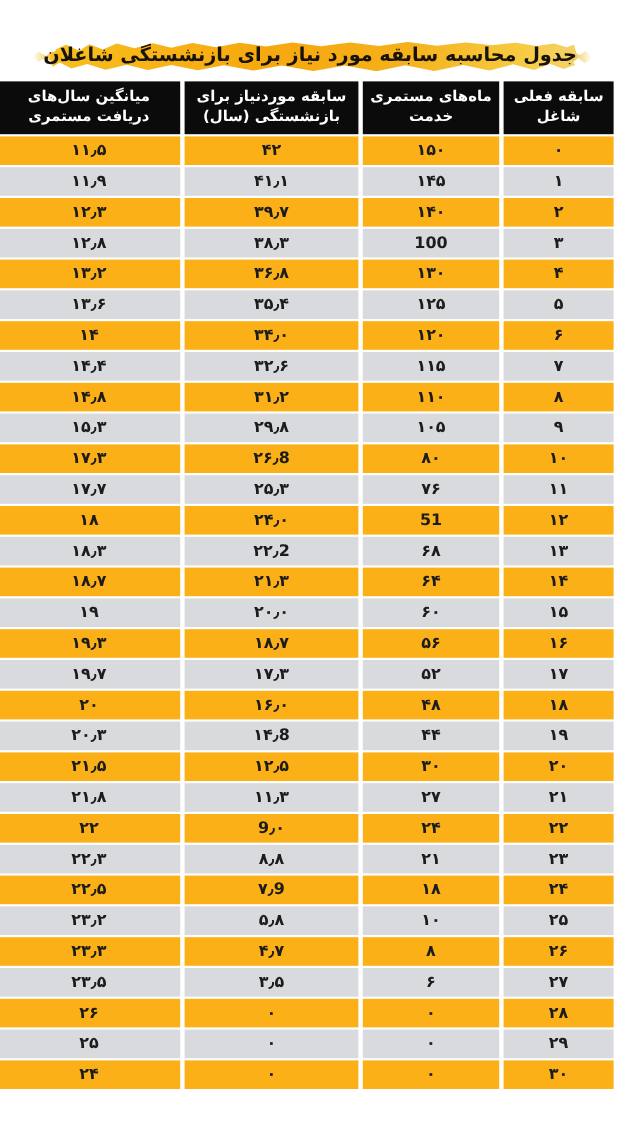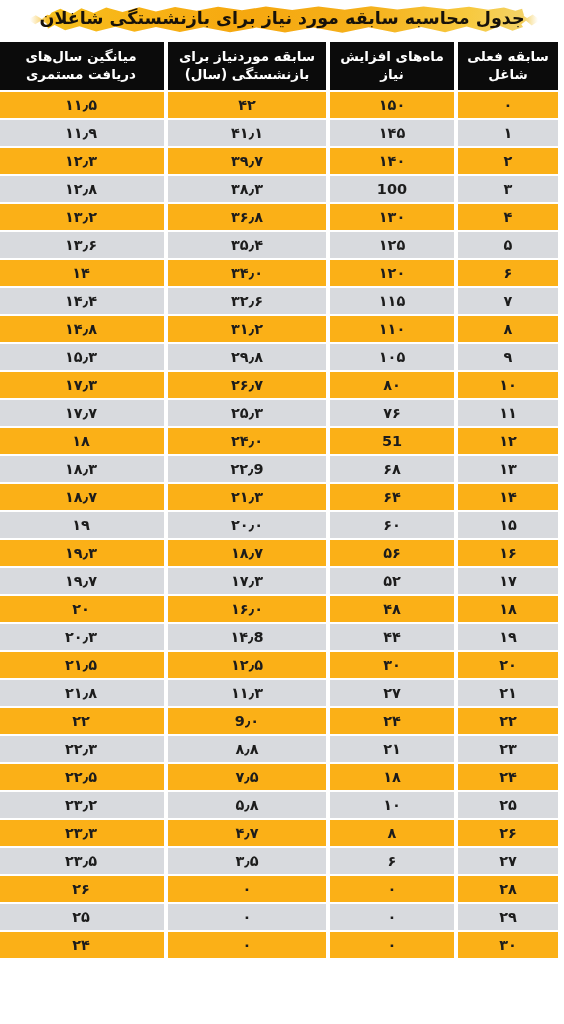--- a/index.html
+++ b/index.html
@@ -18,20 +18,21 @@
 
   
   #title-banner {
     position: relative;
     width: 564px;
     height: 40px;
     display: flex;
     align-items: center;
     justify-content: center;
     overflow: hidden;
+    margin-top: 32px;
   }
   .brush {
     position: absolute;
     top: 6px;
     left: 46px;
     width: 478px;
     height: 27px;
     background: linear-gradient(100deg,
         #f5c11e 0%,
         #f8b417 18%,
@@ -142,21 +143,21 @@
 <table id="retirement-table">
   <colgroup>
     <col class="c-current">
     <col class="c-months">
     <col class="c-required">
     <col class="c-average">
   </colgroup>
   <thead>
     <tr>
       <th>سابقه فعلی شاغل</th>
-      <th>ماه‌های افزایش نیاز</th>
+      <th>ماه‌های مستمری خدمت</th>
       <th>سابقه موردنیاز برای بازنشستگی (سال)</th>
       <th>میانگین سال‌های دریافت مستمری</th>
     </tr>
   </thead>
   <tbody id="table-body">
       <tr class="row-odd">
         <td>۰</td>
         <td>۱۵۰</td>
         <td>۴۲</td>
         <td>۱۱٫۵</td>
@@ -211,39 +212,39 @@
       </tr>
       <tr class="row-even">
         <td>۹</td>
         <td>۱۰۵</td>
         <td>۲۹٫۸</td>
         <td>۱۵٫۳</td>
       </tr>
       <tr class="row-odd">
         <td>۱۰</td>
         <td>۸۰</td>
-        <td>۲۶٫۷</td>
+        <td>۲۶٫8</td>
         <td>۱۷٫۳</td>
       </tr>
       <tr class="row-even">
         <td>۱۱</td>
         <td>۷۶</td>
         <td>۲۵٫۳</td>
         <td>۱۷٫۷</td>
       </tr>
       <tr class="row-odd">
         <td>۱۲</td>
         <td>51</td>
         <td>۲۴٫۰</td>
         <td>۱۸</td>
       </tr>
       <tr class="row-even">
         <td>۱۳</td>
         <td>۶۸</td>
-        <td>۲۲٫9</td>
+        <td>۲۲٫2</td>
         <td>۱۸٫۳</td>
       </tr>
       <tr class="row-odd">
         <td>۱۴</td>
         <td>۶۴</td>
         <td>۲۱٫۳</td>
         <td>۱۸٫۷</td>
       </tr>
       <tr class="row-even">
         <td>۱۵</td>
@@ -295,21 +296,21 @@
       </tr>
       <tr class="row-even">
         <td>۲۳</td>
         <td>۲۱</td>
         <td>۸٫۸</td>
         <td>۲۲٫۳</td>
       </tr>
       <tr class="row-odd">
         <td>۲۴</td>
         <td>۱۸</td>
-        <td>۷٫۵</td>
+        <td>۷٫9</td>
         <td>۲۲٫۵</td>
       </tr>
       <tr class="row-even">
         <td>۲۵</td>
         <td>۱۰</td>
         <td>۵٫۸</td>
         <td>۲۳٫۲</td>
       </tr>
       <tr class="row-odd">
         <td>۲۶</td>

